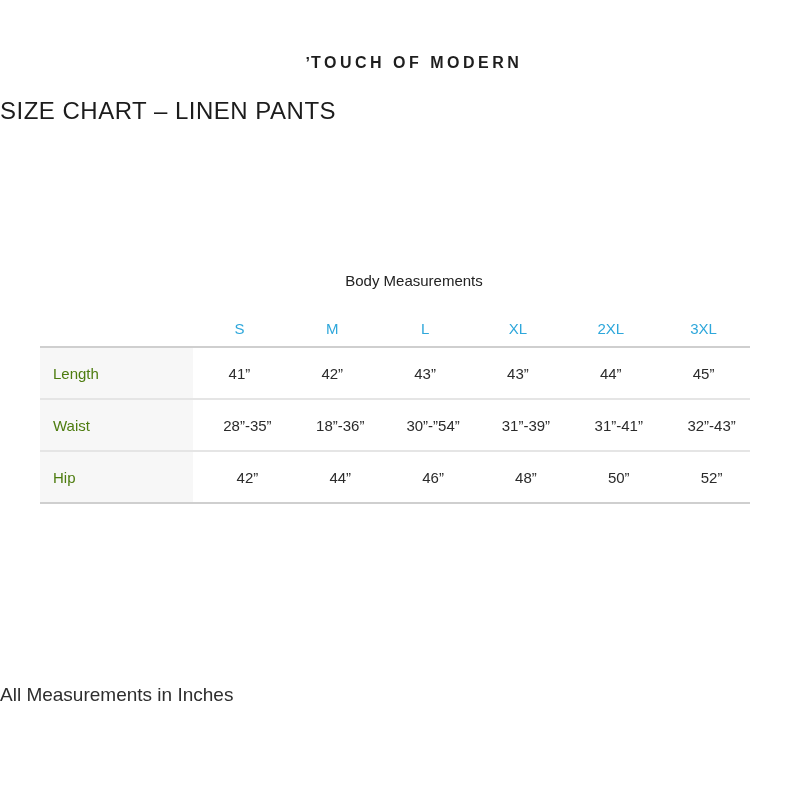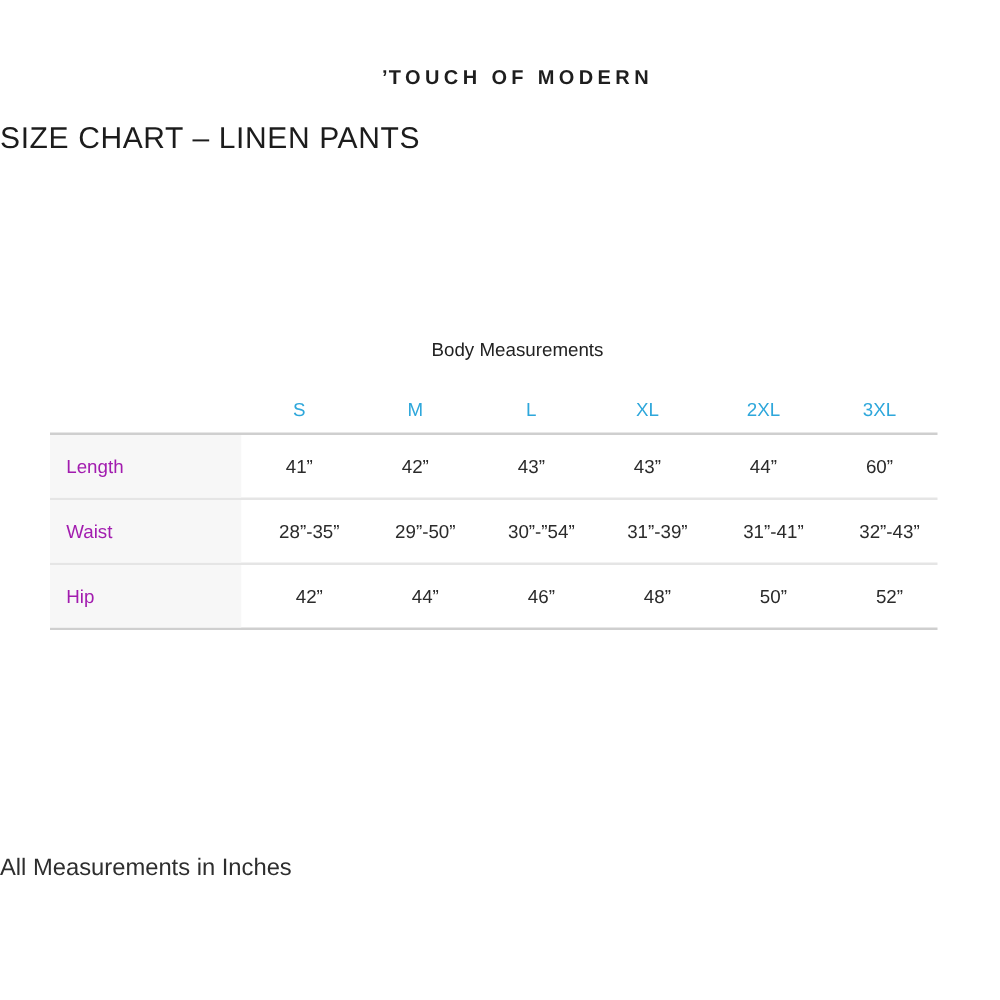--- a/index.html
+++ b/index.html
@@ -97,21 +97,21 @@
   }
   .label-cell {
     flex: 0 0 153px;
     align-self: stretch;
     display: flex;
     align-items: center;
     background: #f7f7f7;
     padding-left: 13px;
     box-sizing: border-box;
     text-align: left;
-    color: #a21caf;
+    color: #4d7c0f;
   }
   .header-row .label-cell {
     background: transparent;
   }
   .size-head {
     color: #2ea7db;
     font-weight: 400;
   }
 
   
@@ -150,27 +150,27 @@
 
     <div class="table-body">
 
       <div class="row data-row">
         <div class="cell label-cell">Length</div>
         <div class="cell">41”</div>
         <div class="cell">42”</div>
         <div class="cell">43”</div>
         <div class="cell">43”</div>
         <div class="cell">44”</div>
-        <div class="cell">60”</div>
+        <div class="cell">45”</div>
       </div>
 
       <div class="row data-row">
         <div class="cell label-cell">Waist</div>
         <div class="cell">28”-35”</div>
-        <div class="cell">29”-50”</div>
+        <div class="cell">18”-36”</div>
         <div class="cell">30”-”54”</div>
         <div class="cell">31”-39”</div>
         <div class="cell">31”-41”</div>
         <div class="cell">32”-43”</div>
       </div>
 
       <div class="row data-row">
         <div class="cell label-cell">Hip</div>
         <div class="cell">42”</div>
         <div class="cell">44”</div>

